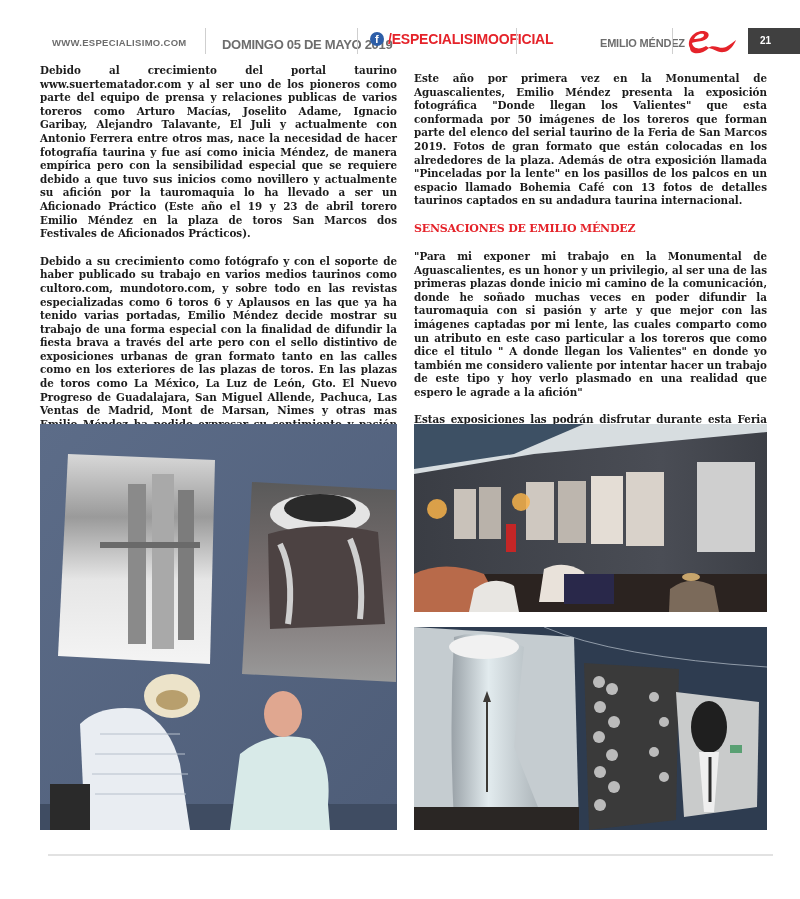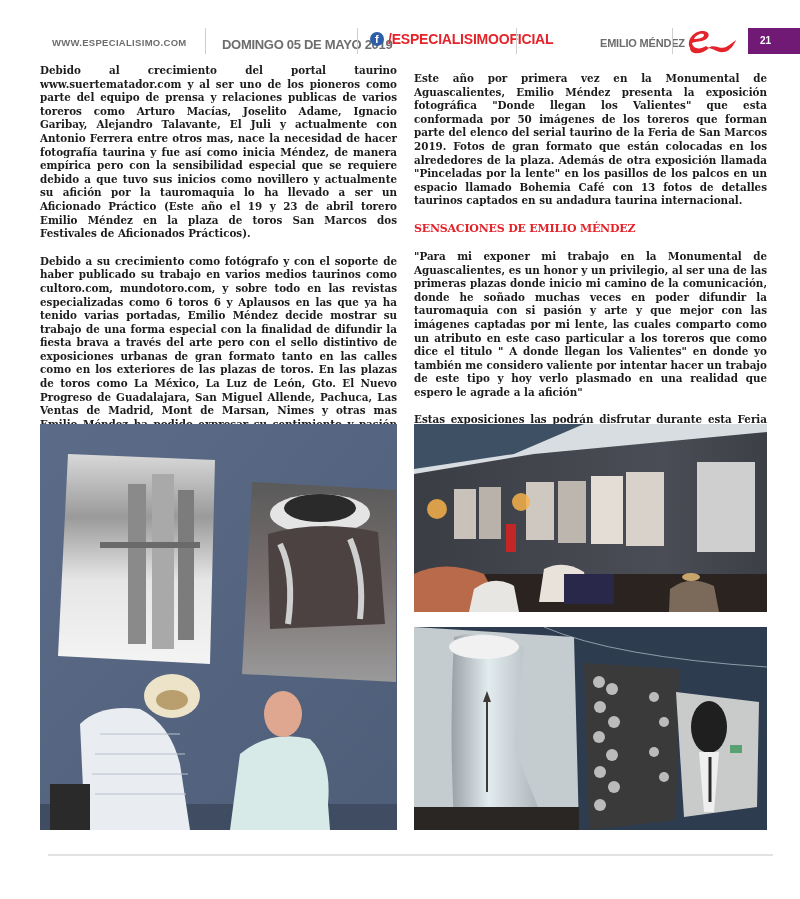--- a/index.html
+++ b/index.html
@@ -8,21 +8,21 @@
   .header { position:absolute; left:0; top:22px; width:800px; height:40px; }
   .hdr-item { position:absolute; top:15px; font-family:"Liberation Sans", sans-serif; font-weight:bold; font-size:9.5px; letter-spacing:0.3px; color:#6d6d6d; white-space:nowrap; }
   .hdr-site { left:52px; }
   .hdr-date { left:222px; letter-spacing:-0.3px; font-size:13px; }
   .hdr-social { left:370px; display:flex; align-items:center; top:9px; }
   .fb-icon { width:14px; height:14px; border-radius:50%; background:#2d5ea8; color:#fff; font-family:"Liberation Sans", sans-serif; font-weight:bold; font-size:11px; display:flex; align-items:flex-end; justify-content:center; line-height:14px; margin-right:4px; }
   .hdr-social .txt { color:#e5232a; font-size:14px; font-family:"Liberation Sans", sans-serif; font-weight:bold; letter-spacing:-0.2px; }
   .hdr-author { left:556px; font-size:11px; letter-spacing:-0.2px;margin-left:44px; }
   .sep { position:absolute; top:6px; width:1px; height:26px; background:#cfcfcf; }
   .logo { position:absolute; left:684px; top:4px; width:54px; height:30px; }
-  .page-num { position:absolute; left:748px; top:6px; width:52px; height:26px; background:#701a75; color:#fff; font-family:"Liberation Sans", sans-serif; font-weight:bold; font-size:10px; line-height:26px; text-indent:12px; }
+  .page-num { position:absolute; left:748px; top:6px; width:52px; height:26px; background:#404040; color:#fff; font-family:"Liberation Sans", sans-serif; font-weight:bold; font-size:10px; line-height:26px; text-indent:12px; }
 
   .col { position:absolute; font-size:10.35px; line-height:13.6px; color:#1c1c1c; font-weight:bold; text-align:justify; }
   .col p { margin:0 0 14px 0; }
   .col-left { left:40px; top:64px; width:357px; }
   .col-right { left:414px; top:72px; width:353px; }
   .col-right h2 { margin:0 0 14px 0; font-size:11px; color:#e5232a; font-weight:bold; letter-spacing:-0.2px; line-height:14px; }
 
   .photo { position:absolute; overflow:hidden; }
   .photo-1 { left:40px; top:424px; width:357px; height:406px; background:#5a6a85; }
   .photo-2 { left:414px; top:424px; width:353px; height:188px; background:#3e4247; }

